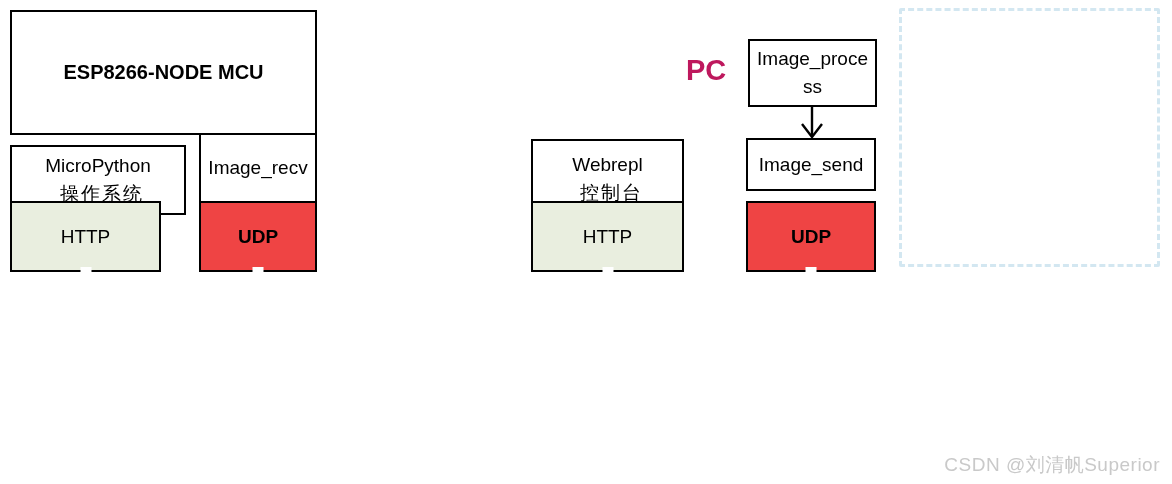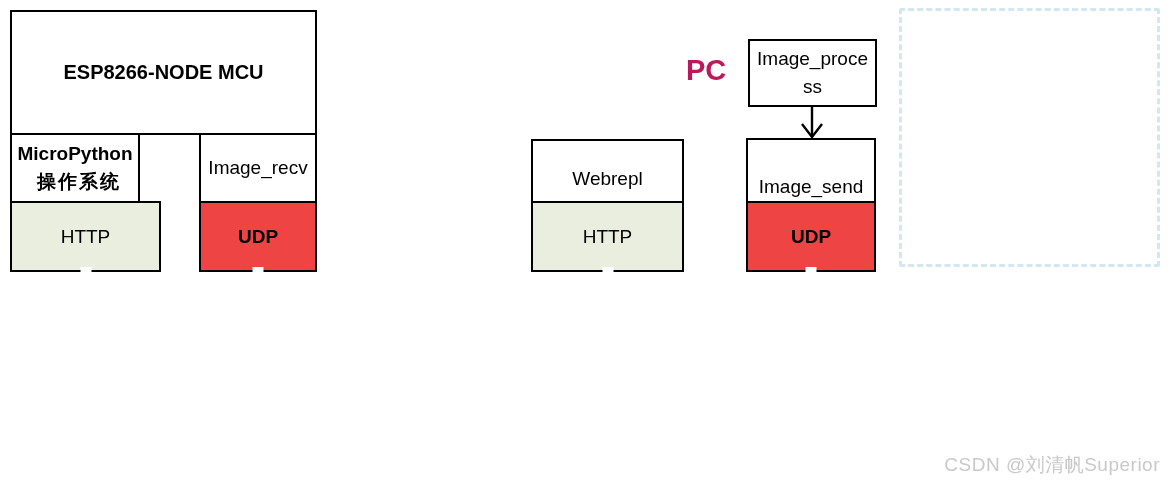--- a/index.html
+++ b/index.html
@@ -87,21 +87,21 @@
 </style>
 </head>
 <body>
 
 <div class="canvas">
 
   <div class="box title-box" style="left:10px; top:10px; width:307px; height:125px;">
     <span class="line">ESP8266-NODE MCU</span>
   </div>
 
-  <div class="box" style="left:10px; top:133px; width:130px; height:70px;font-weight:bold;">
+  <div class="box" style="left:10px; top:145px; width:176px; height:70px;">
     <span class="line">MicroPython</span>
     <span class="line cjk">操作系统</span>
   </div>
 
   <div class="box fill-http" style="left:10px; top:201px; width:151px; height:71px;">
     <span class="line">HTTP</span>
     <span class="notch"></span>
   </div>
 
   <div class="box" style="left:199px; top:133px; width:118px; height:70px;">
@@ -119,28 +119,29 @@
     <span class="line">Image_process</span>
   </div>
 
   <svg class="arrow" width="28" height="35" viewBox="0 0 28 35">
     <line x1="14" y1="0" x2="14" y2="31" stroke="#000000" stroke-width="2.4"></line>
     <polyline points="4,19 14,32 24,19" fill="none" stroke="#000000" stroke-width="2.4"></polyline>
   </svg>
 
   <div class="box" style="left:531px; top:139px; width:153px; height:80px;">
     <span class="line">Webrepl</span>
+    <span class="line cjk">控制台</span>
   </div>
 
   <div class="box fill-http" style="left:531px; top:201px; width:153px; height:71px;">
     <span class="line">HTTP</span>
     <span class="notch"></span>
   </div>
 
-  <div class="box" style="left:746px; top:138px; width:130px; height:65px;justify-content:flex-end;">
+  <div class="box" style="left:746px; top:138px; width:130px; height:53px;">
     <span class="line">Image_send</span>
   </div>
 
   <div class="box fill-udp" style="left:746px; top:201px; width:130px; height:71px;">
     <span class="line">UDP</span>
     <span class="notch"></span>
   </div>
 
   <div class="dashed-box"></div>
 

